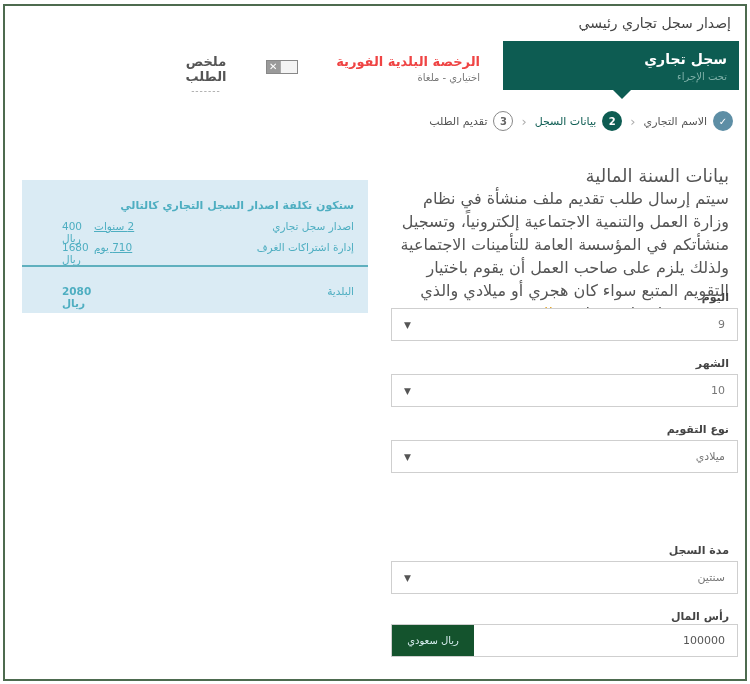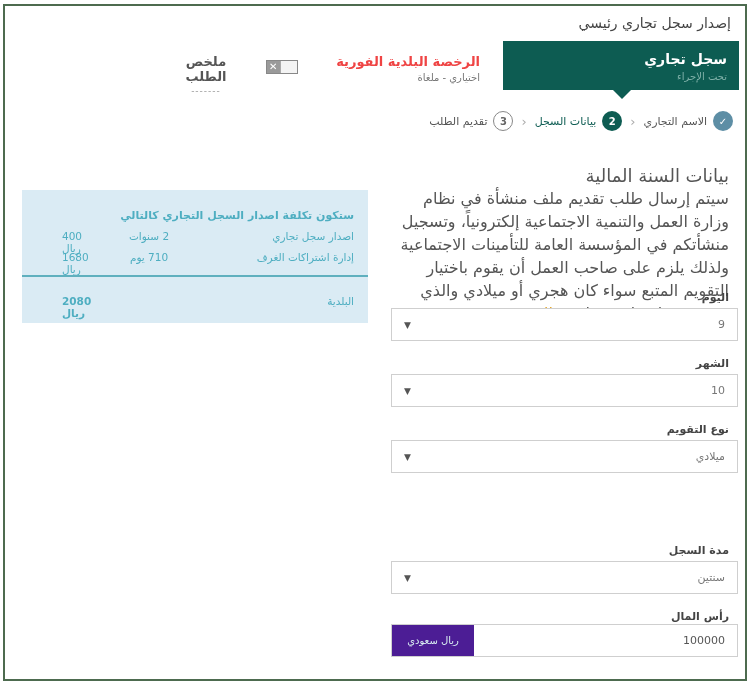--- a/index.html
+++ b/index.html
@@ -76,33 +76,33 @@
       position: absolute; left: 386px; width: 347px; height: 33px;
       border: 1px solid #cfcfcf; background: #fff; display: flex; align-items: center;
       justify-content: space-between; padding: 0 12px; font-size: 11px; color: #777;
     }
     .select .caret { font-size: 9px; color: #555; }
     .money {
       position: absolute; left: 386px; top: 622px; width: 347px; height: 33px;
       border: 1px solid #cfcfcf; display: flex; background: #fff;
     }
     .money .addon {
-      width: 82px; height: 100%; background: #4c1d95; color: #d9eff1; font-size: 10px;
+      width: 82px; height: 100%; background: #14532d; color: #d9eff1; font-size: 10px;
       display: flex; align-items: center; justify-content: center; order: 2;
     }
     .money .val { flex: 1; display: flex; align-items: center; padding: 0 12px; font-size: 11px; color: #555; }
     
     .cost {
-      position: absolute; left: 17px; top: 184px; width: 346px; height: 133px;
+      position: absolute; left: 17px; top: 174px; width: 346px; height: 133px;
       background: #daebf4; color: #4eaec1;
     }
     .cost .head { position: absolute; right: 14px; top: 19px; font-size: 11px; font-weight: bold; }
     .cost .row { position: absolute; right: 14px; left: 14px; font-size: 10.5px; display: flex; }
     .cost .row .c1 { width: 150px; text-align: right; }
-    .cost .row .c2 { width: 110px; text-align: center; }
+    .cost .row .c2 { width: 110px; text-align: left; text-decoration: underline; }
     .cost .row .c3 { flex: 1; text-align: left; padding-left: 26px; }
     .cost .divider { position: absolute; left: 0; right: 0; top: 85px; height: 2px; background: #5fb0be; }
     .cost .total { font-weight: bold; }
   </style>
 </head>
 <body>
 
 <div class="frame">
   <div class="page-title">إصدار سجل تجاري رئيسي</div>
 

